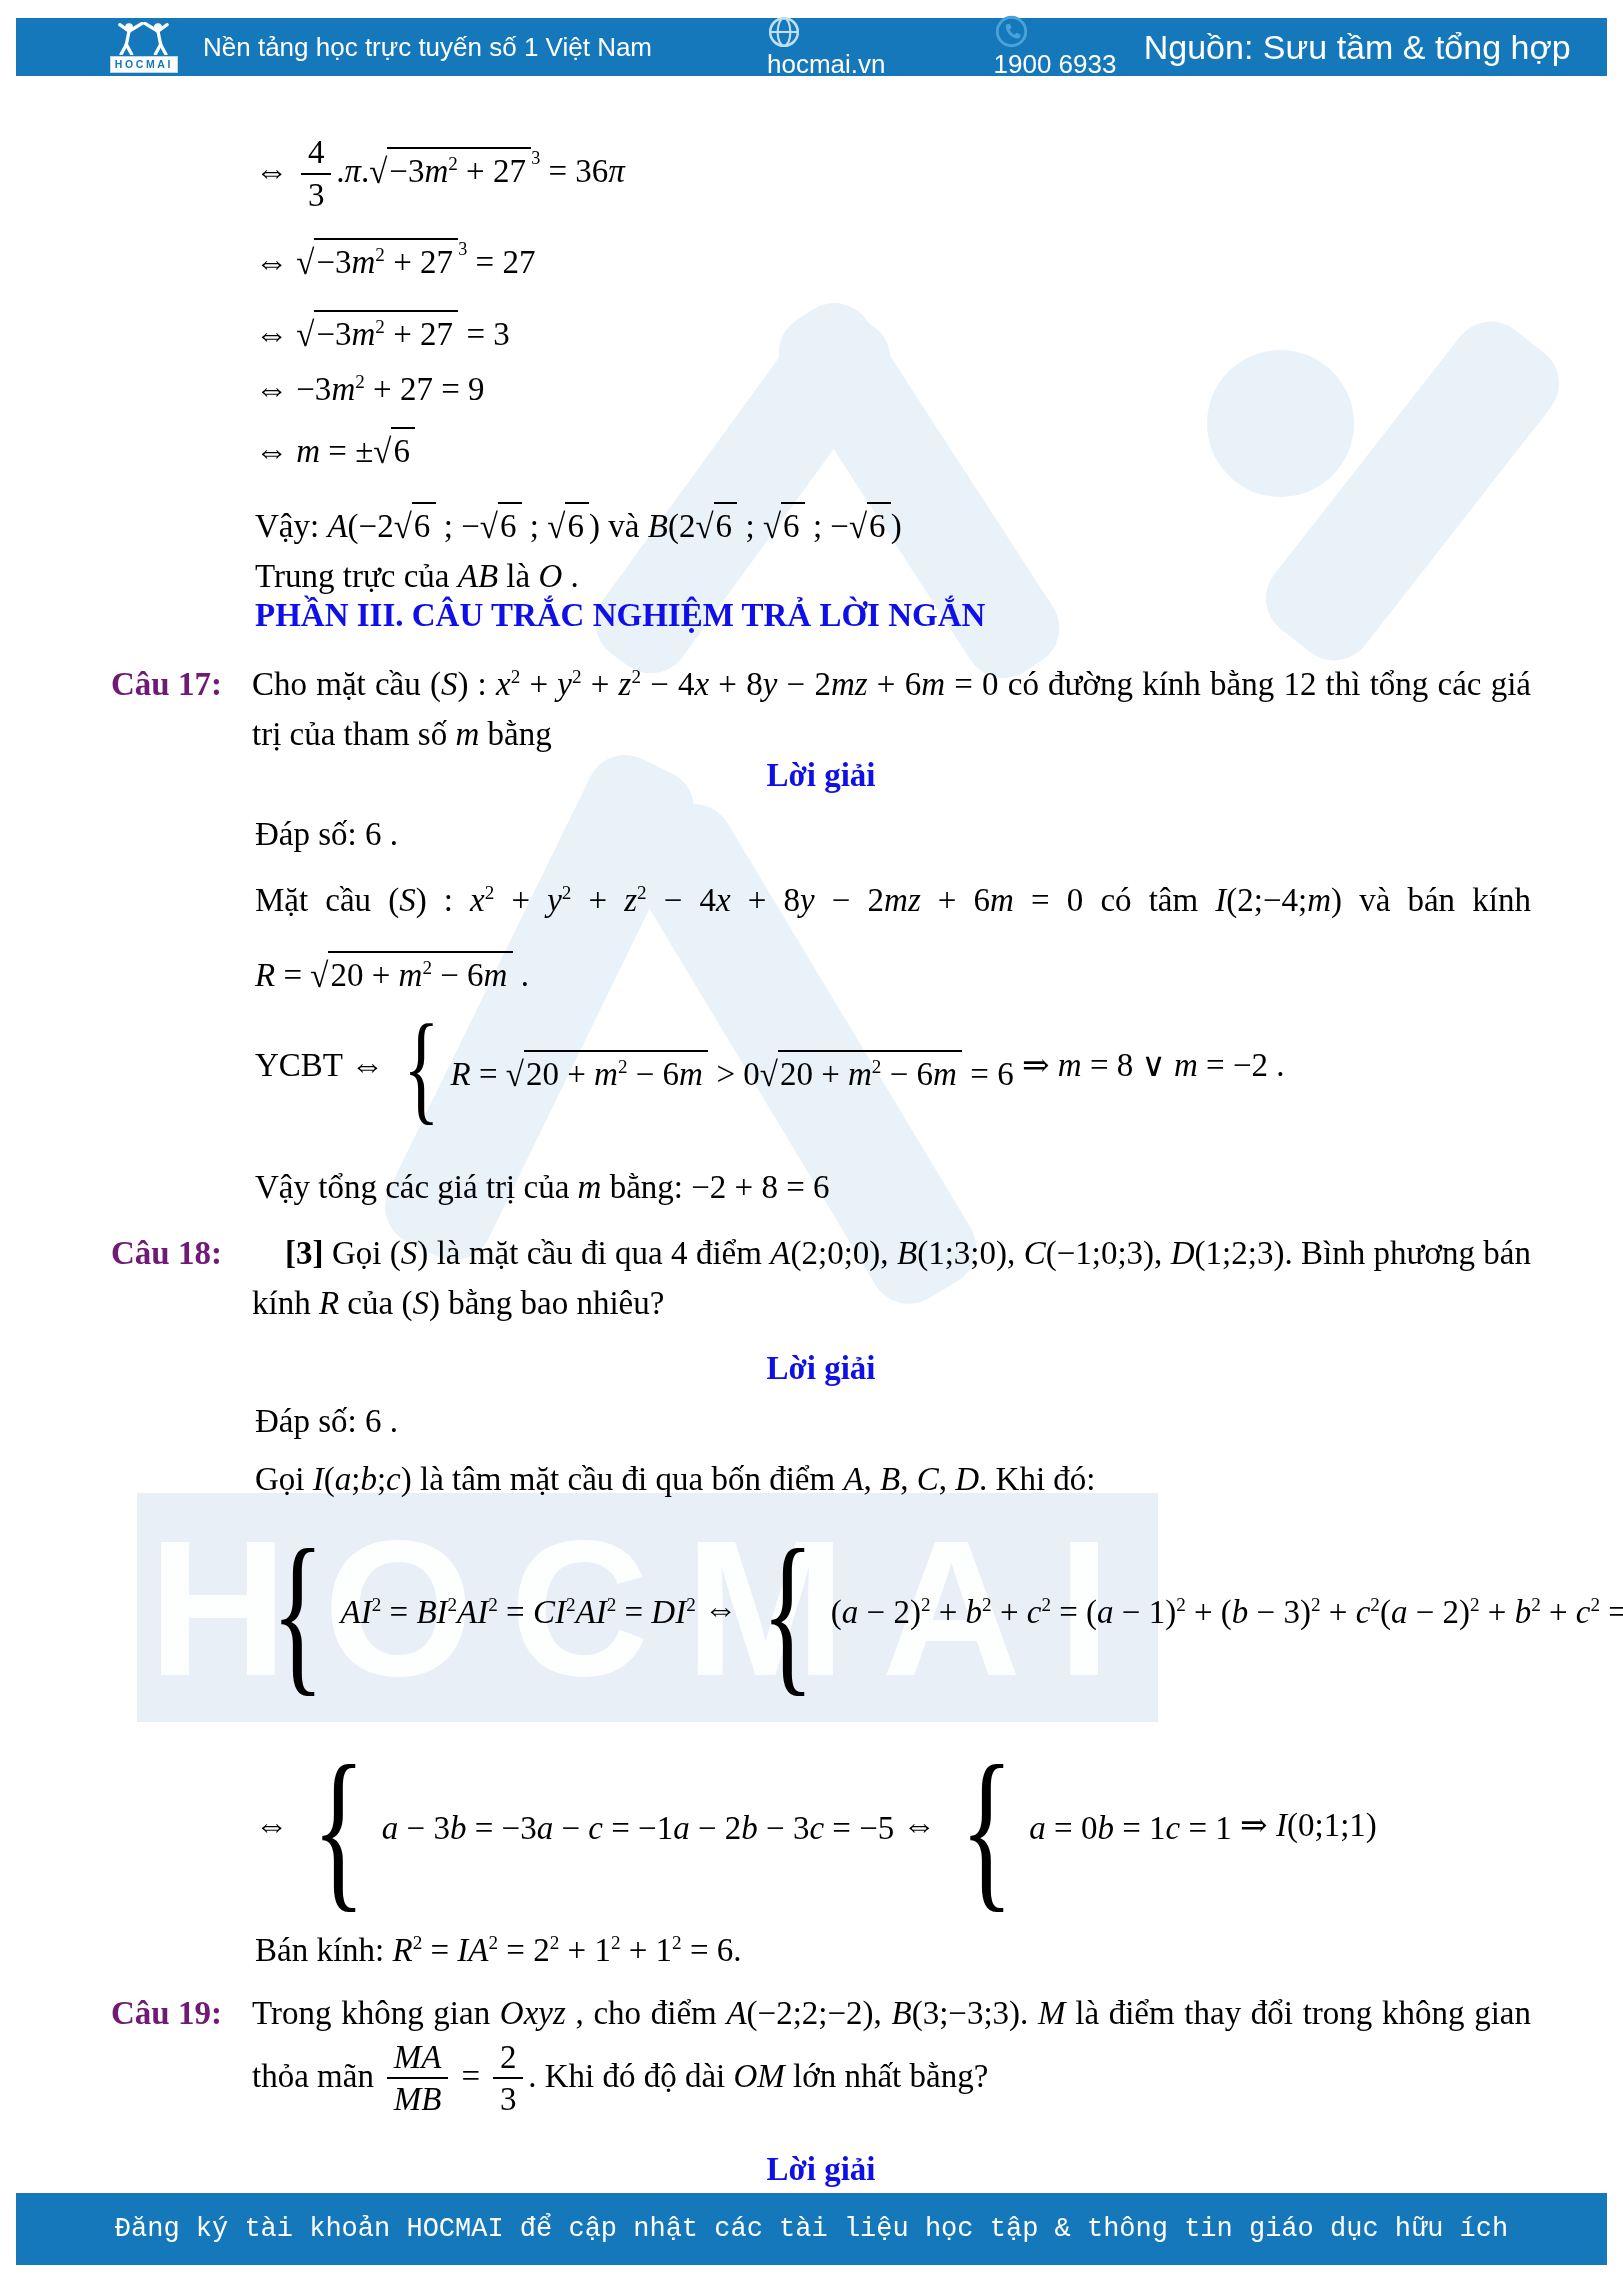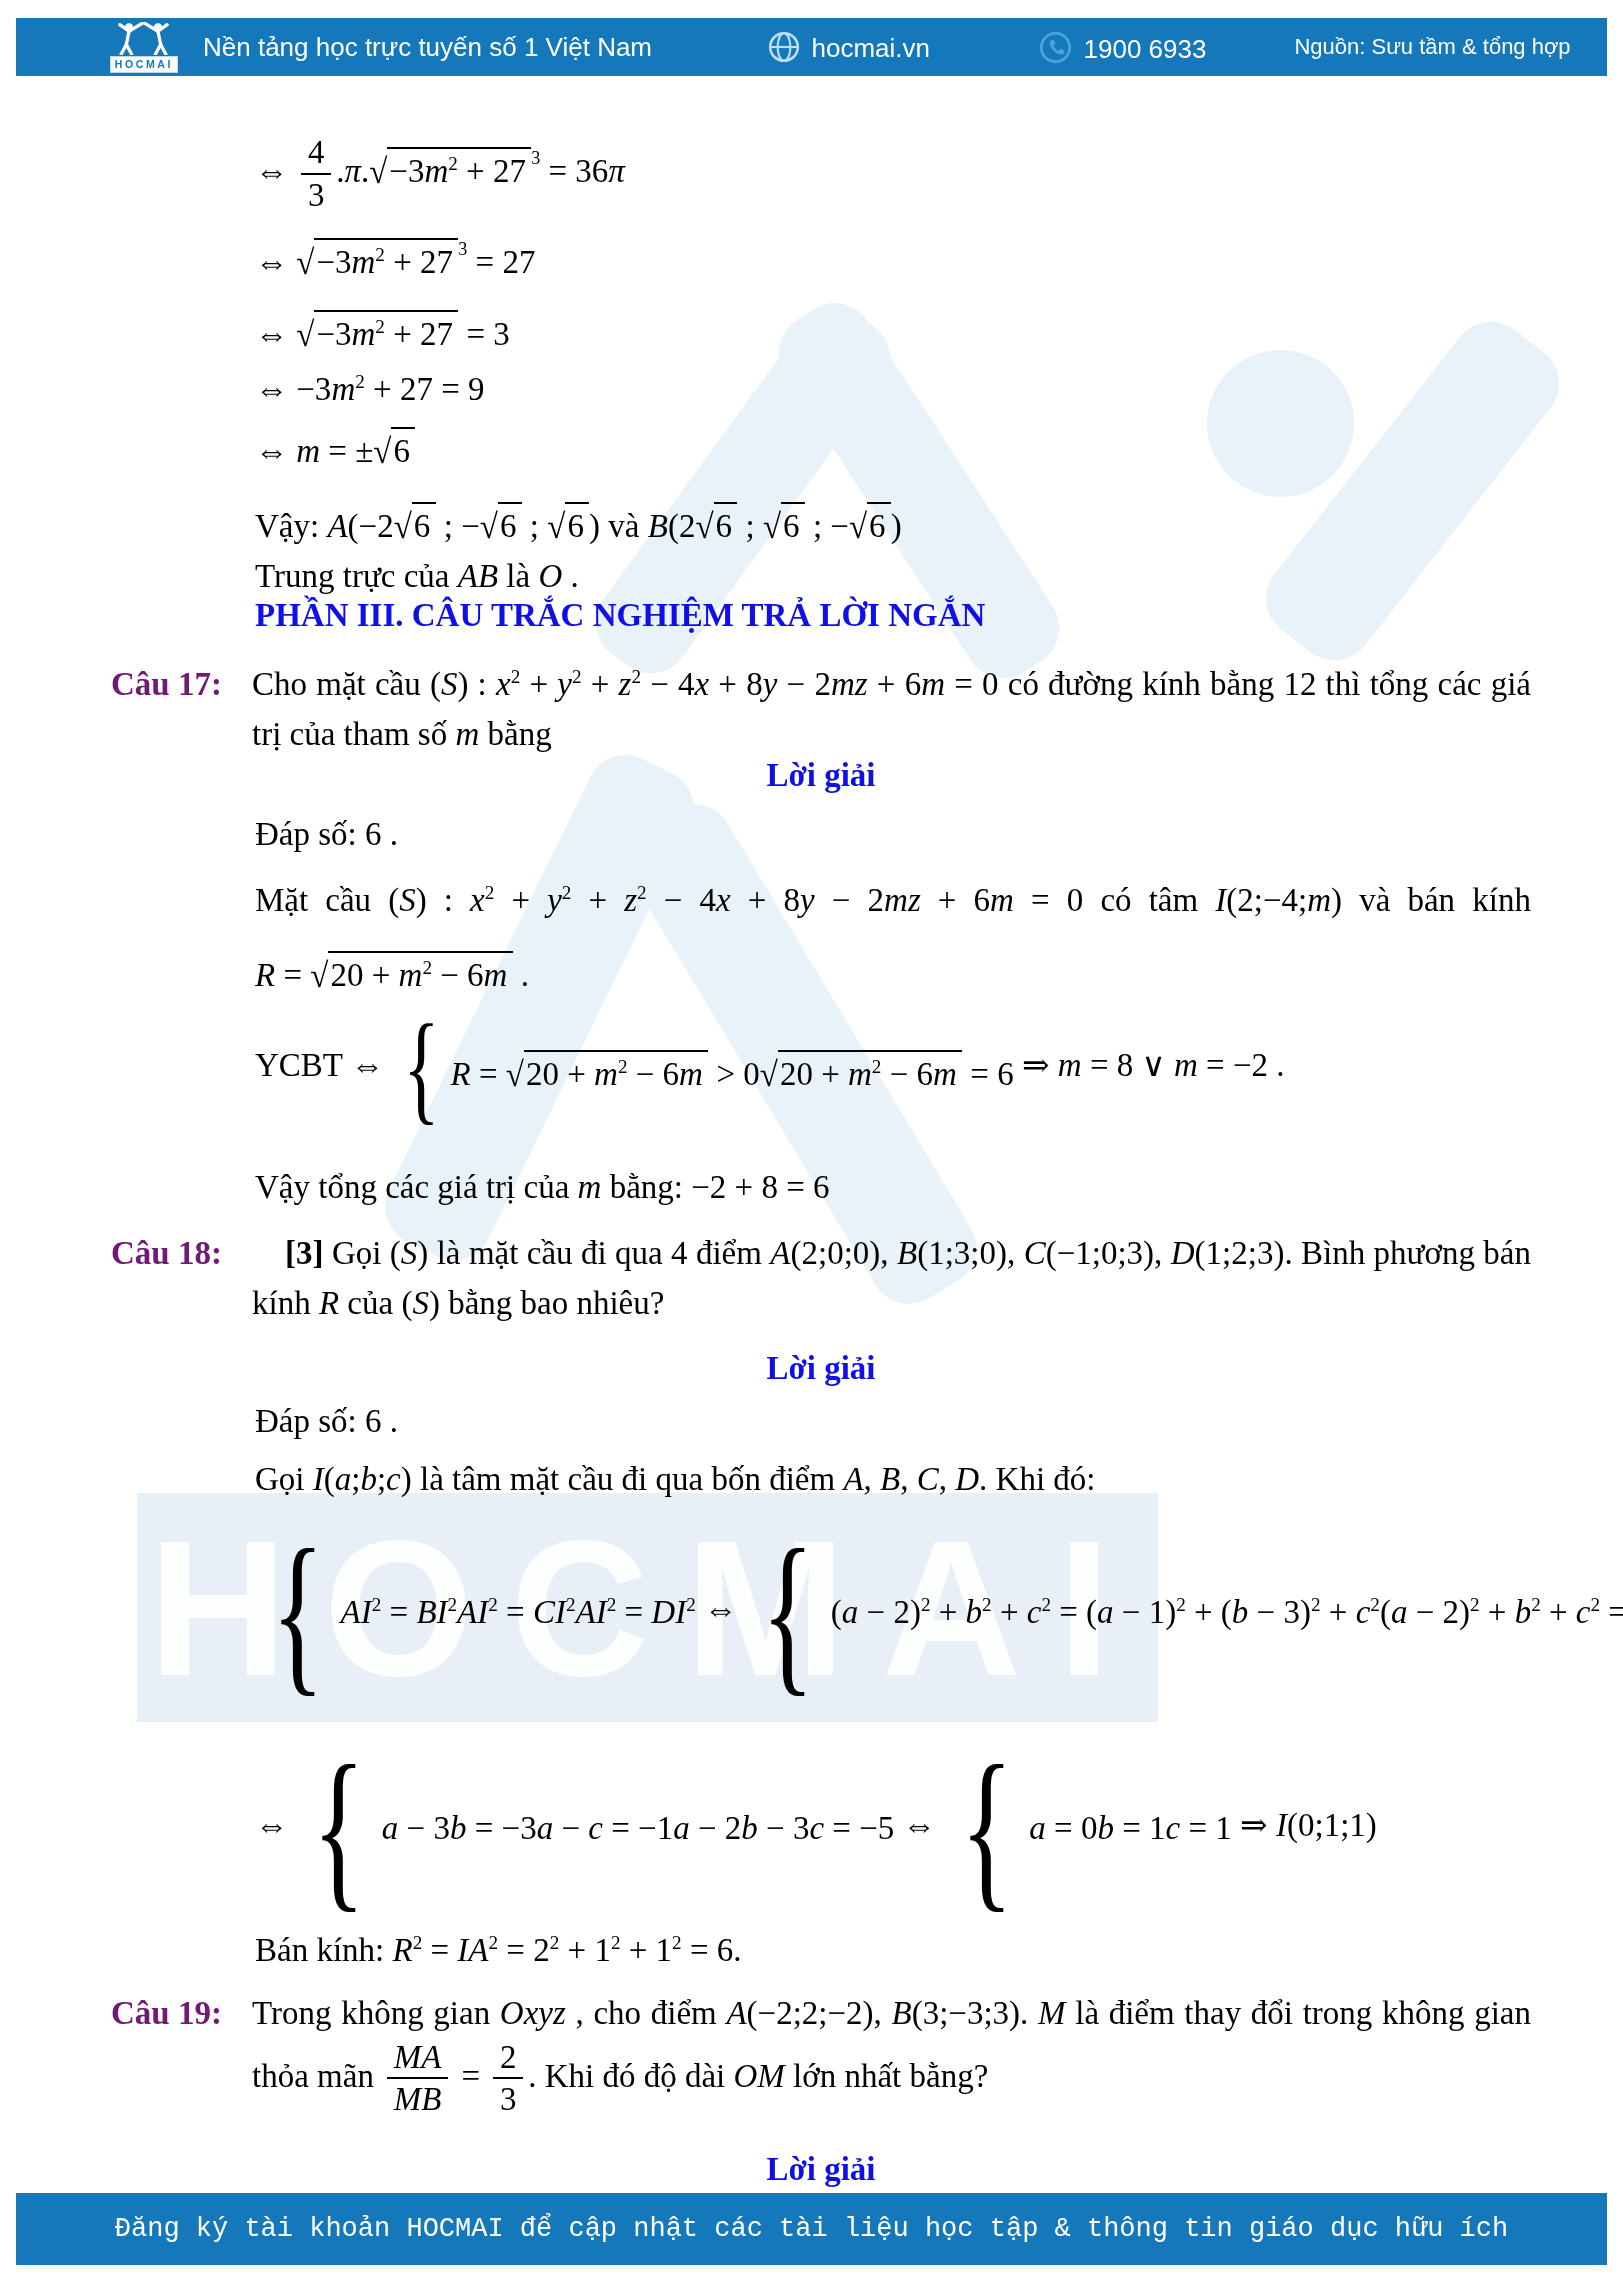--- a/index.html
+++ b/index.html
@@ -9,25 +9,25 @@
   .band{position:absolute;left:16.4px;right:16.4px;background:#1478bb;z-index:3;}
   .header{top:18.3px;height:58px;display:flex;align-items:center;color:#fff;
           font-family:"Liberation Sans","DejaVu Sans",sans-serif;}
   .footer{top:2193px;height:72px;display:flex;align-items:center;justify-content:center;
           color:#fff;font-family:Liberation Mono, monospace;font-size:27px;}
   .logo{display:flex;flex-direction:column;align-items:center;margin-left:88px;}
   .logo svg{display:block;}
   .logobox{background:#ffffff;color:#1478bb;font-weight:bold;font-size:10.5px;line-height:1;
            letter-spacing:2.6px;padding:2px 3.9px;margin-top:1.3px;border:0.7px solid #bcd6ea;}
   .tagline{font-size:26px;margin-left:19.6px;}
-  .hitem{display:flex;align-items:flex-end;font-size:26px;}
+  .hitem{display:flex;align-items:flex-start;font-size:26px;flex-direction:column;}
   .hitem svg{margin-right:10.5px;display:block;}
   .h-web{margin-left:115px;}
   .h-phone{margin-left:108px;}
-  .h-source{margin-left:auto;margin-right:36px;font-size:22px;text-align:center;}
+  .h-source{margin-left:auto;margin-right:36px;font-size:34px;text-align:center;}
   
   .wm{position:absolute;z-index:0;}
   .wm-bar{background:#e9f1f9;border-radius:39px;}
   .wm-circle{background:#e9f1f9;border-radius:50%;}
   .wm-band{left:137px;top:1493px;width:1021px;height:229px;background:#e8eff7;
            display:flex;align-items:center;justify-content:center;overflow:hidden;}
   .wm-text{color:#fdfefe;font-family:"Liberation Sans","DejaVu Sans",sans-serif;font-weight:bold;
            font-size:193px;letter-spacing:36px;white-space:nowrap;}
   
   .line{position:absolute;font-size:33px;line-height:1.3;white-space:nowrap;z-index:1;}

